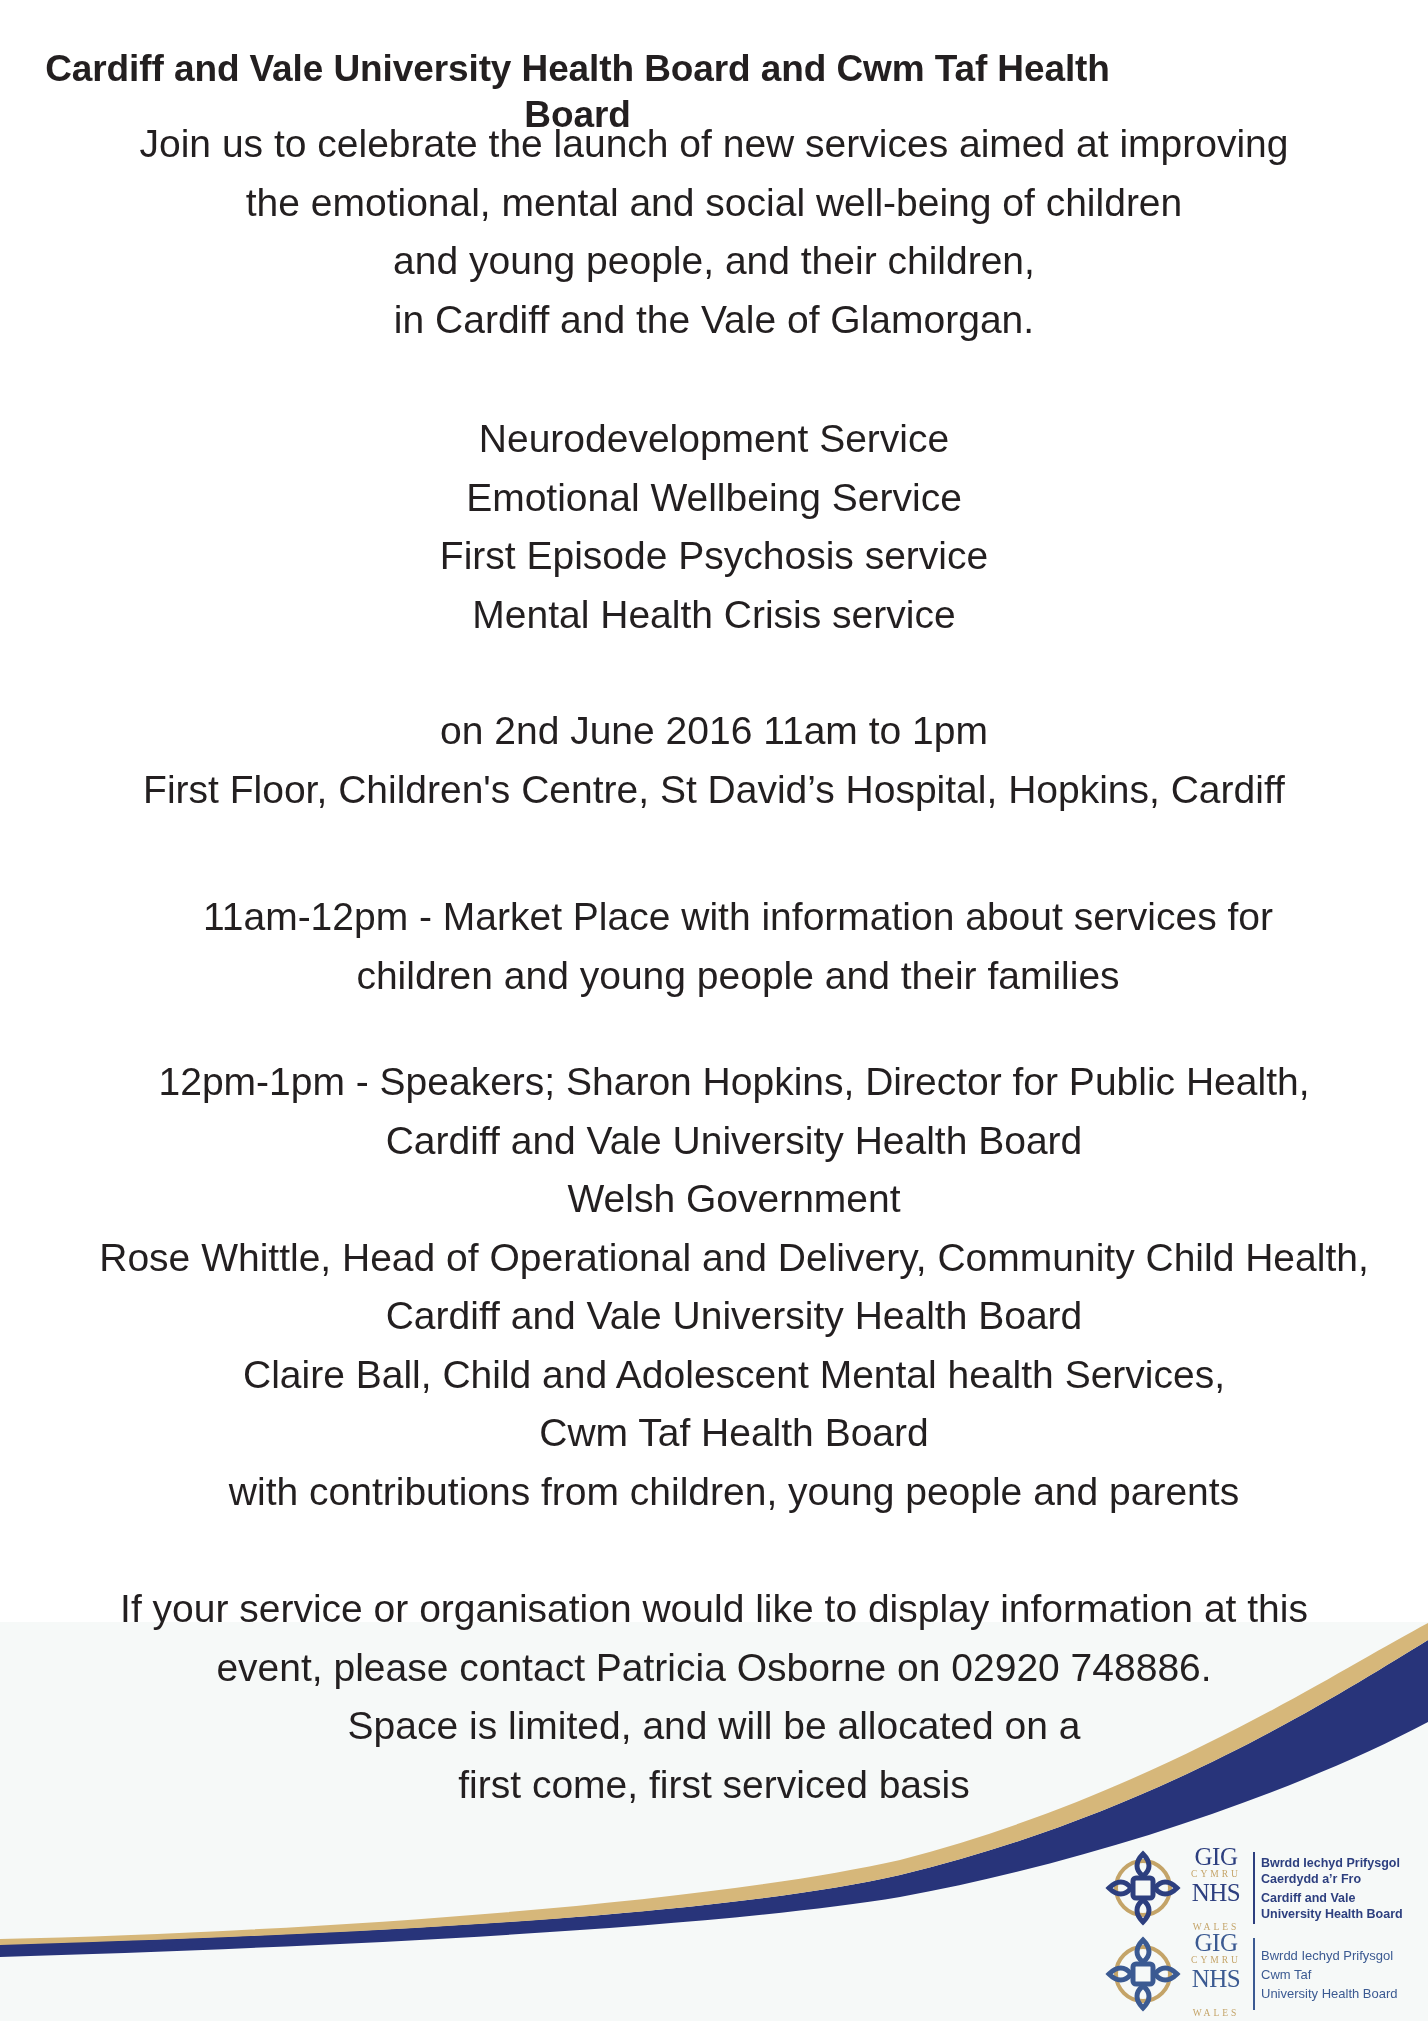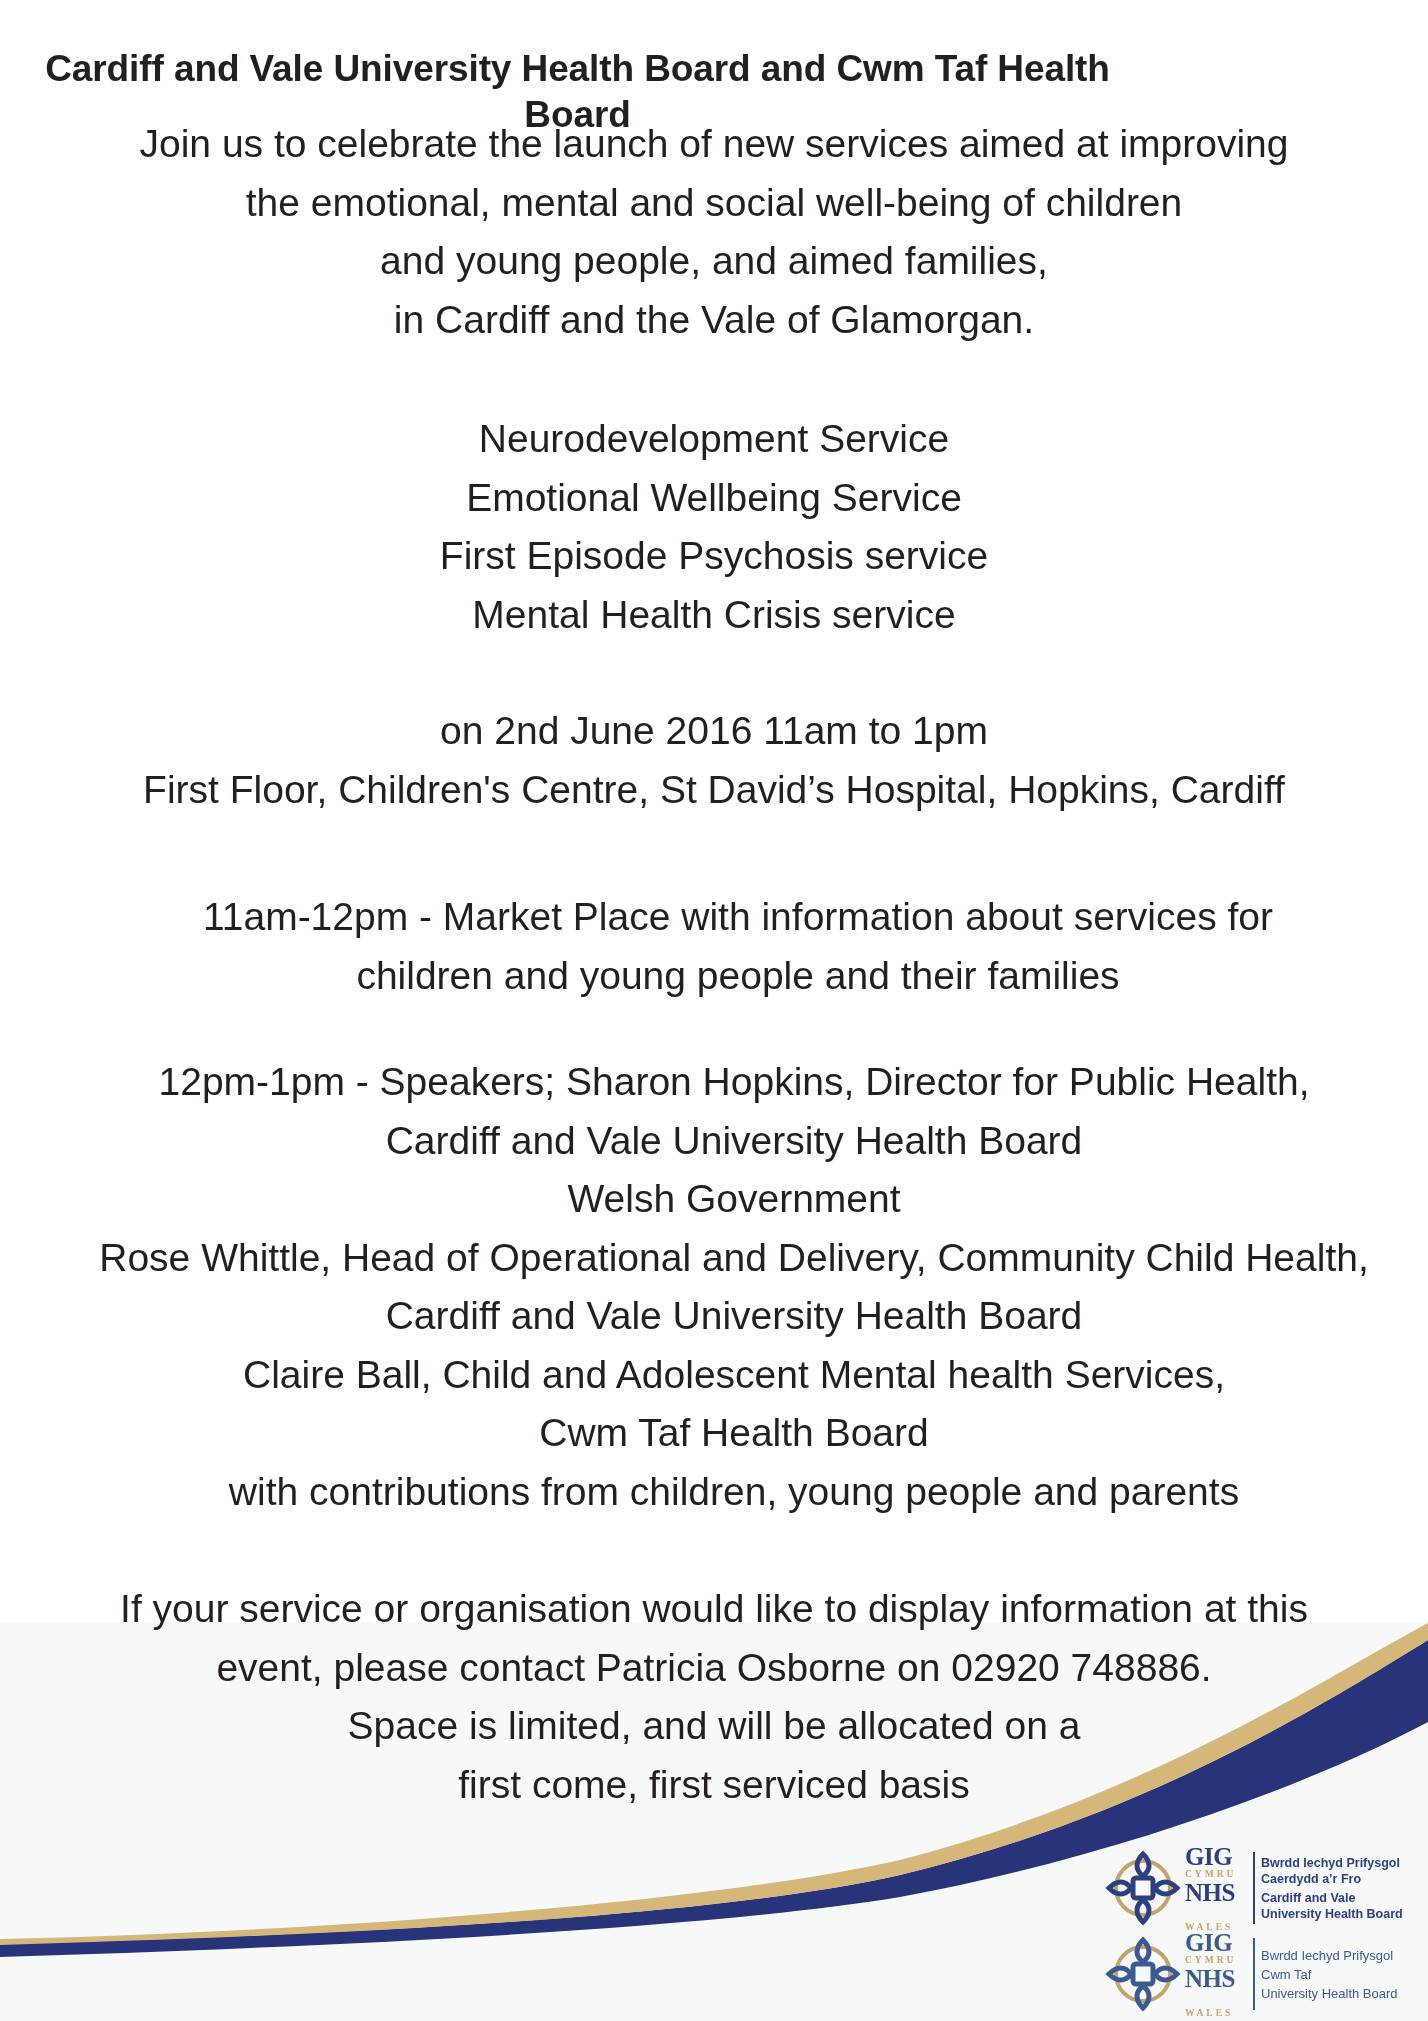--- a/index.html
+++ b/index.html
@@ -36,22 +36,22 @@
     .line { display: block; white-space: nowrap; }
     .logos {
       position: absolute; left: 1105px; top: 1848px; width: 320px;
     }
     .logo {
       position: relative; height: 80px; display: flex; align-items: center;
     }
     .logo + .logo { margin-top: 6px; }
     .emblem { width: 76px; height: 76px; flex: 0 0 76px; }
     .wordmark {
-      width: 62px; margin-left: 4px; text-align: left; color: #2d3f7f;
-      font-family: "Liberation Serif", serif; line-height: 1; font-weight: bold;
+      width: 62px; margin-left: 4px; text-align: center; color: #2d3f7f;
+      font-family: "Liberation Serif", serif; line-height: 1;
     }
     .wm-big { font-size: 25px; display: block; letter-spacing: -0.5px; }
     .wm-small { font-size: 9.5px; display: block; letter-spacing: 3px; color: #c4a468; margin: 1px 0; }
     .wm-wales { font-size: 9.5px; display: block; letter-spacing: 3px; color: #c4a468; margin-top: 18px; }
     .vbar { width: 2px; height: 72px; background: #2d3f7f; margin: 0 6px; }
     .org {
       font-size: 12.5px; line-height: 16px; color: #2d3f7f; font-weight: bold; text-align: left;
     }
     .org .gap { margin-top: 3px; display: block; }
   </style>
@@ -65,21 +65,21 @@
   <path d="M0,1939 C300,1932 700,1905 900,1860 C1150,1795 1330,1675 1428,1623 L1428,1640 C1330,1700 1150,1815 900,1875 C700,1920 300,1936 0,1945 Z" fill="#d6b77a"></path>
 </svg>
 
 <div class="poster">
 
   <div class="title">Cardiff and Vale University Health Board and Cwm Taf Health Board</div>
 
   <div class="block" style="top:115px;">
     <span class="line">Join us to celebrate the launch of new services aimed at improving</span>
     <span class="line">the emotional, mental and social well-being of children</span>
-    <span class="line">and young people, and aimed families,</span>
+    <span class="line">and young people, and their children,</span>
     <span class="line">in Cardiff and the Vale of Glamorgan.</span>
   </div>
 
   <div class="block" style="top:410px;">
     <span class="line">Neurodevelopment Service</span>
     <span class="line">Emotional Wellbeing Service</span>
     <span class="line">First Episode Psychosis service</span>
     <span class="line">Mental Health Crisis service</span>
   </div>
 

